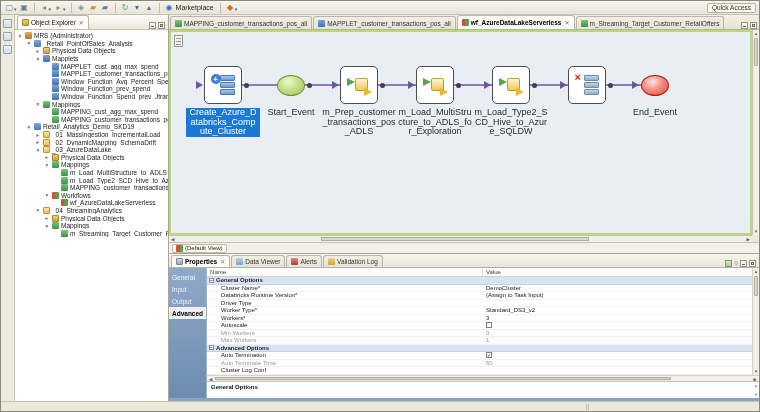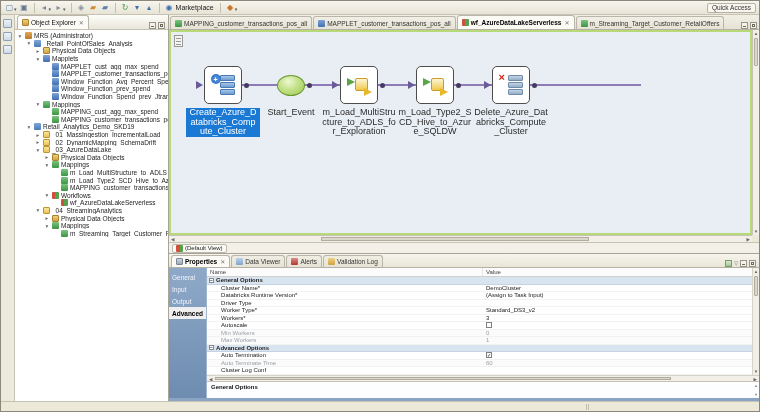--- a/index.html
+++ b/index.html
@@ -392,20 +392,34 @@
               <div class="cell">
                 <div class="shape-area">
                   <div class="taskbox">
                     <div class="ic-mt">
                       <span class="mt-garrow"></span>
                       <span class="mt-box"></span>
                       <span class="mt-yarrow"></span>
                     </div>
                   </div>
                 </div>
+                <div class="nlabel">m_Prep_customer_transactions_pos_ADLS</div>
+                <span class="arrowh"></span>
+                <span class="dot"></span>
+              </div>
+              <div class="cell">
+                <div class="shape-area">
+                  <div class="taskbox">
+                    <div class="ic-mt">
+                      <span class="mt-garrow"></span>
+                      <span class="mt-box"></span>
+                      <span class="mt-yarrow"></span>
+                    </div>
+                  </div>
+                </div>
                 <div class="nlabel">m_Load_MultiStructure_to_ADLS_for_Exploration</div>
                 <span class="arrowh"></span>
                 <span class="dot"></span>
               </div>
               <div class="cell">
                 <div class="shape-area">
                   <div class="taskbox">
                     <div class="ic-mt">
                       <span class="mt-garrow"></span>
                       <span class="mt-box"></span>
@@ -423,23 +437,29 @@
                     <div class="ic-cluster del">
                       <div class="cl-stack">
                         <div class="cl-bar"></div>
                         <div class="cl-bar"></div>
                         <div class="cl-bar"></div>
                       </div>
                       <div class="cl-x">×</div>
                     </div>
                   </div>
                 </div>
-                <div class="nlabel">Delete_Azure_Databricks_Compute_Cluster</div>
                 <span class="arrowh"></span>
                 <span class="dot"></span>
+              </div>
+              <div class="cell term">
+                <div class="shape-area">
+                  <div class="ellipse end"></div>
+                </div>
+                <div class="nlabel">End_Event</div>
+                <span class="arrowh"></span>
               </div>
             </div>
         </div>
         <div class="vscroll">
           <div class="vs-btn">▲</div>
           <div class="vs-thumb"></div>
           <div class="vs-btn bot">▼</div>
         </div>
         <div class="hscroll">
           <span class="hs-btn l">◀</span>

